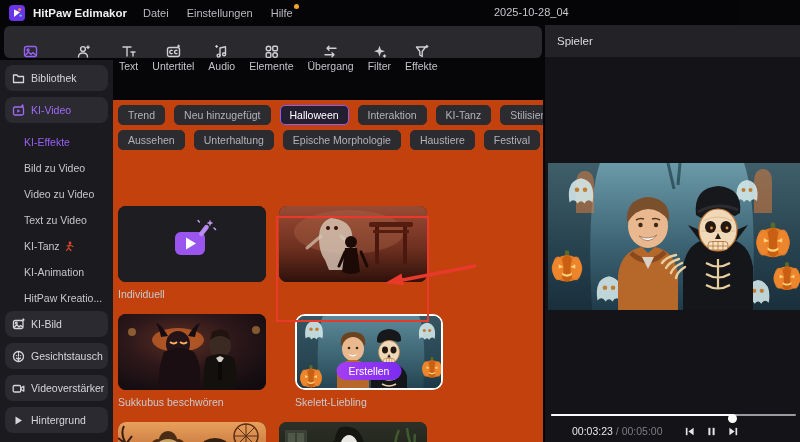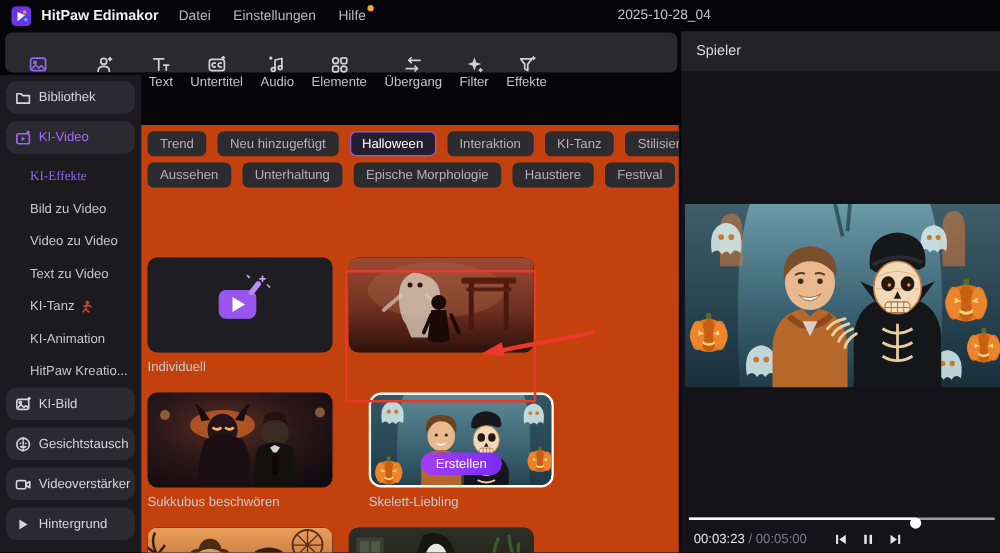--- a/index.html
+++ b/index.html
@@ -21,21 +21,21 @@
   .tab.active { color:#9760f4; }
   .tab.active svg { stroke:#9760f4; }
 
   
   .sidebar { position:absolute; top:60px; left:0; width:113px; height:382px; background:#1b1b1f; overflow:hidden; padding-top:5px; }
   .side-pill { display:flex; align-items:center; gap:6px; background:#2a2a30; border-radius:8px; height:26px; margin:0 5px 6px 5px; padding:0 7px; font-size:10.5px; color:#d6d6da; white-space:nowrap; }
   .side-pill svg { width:13px; height:13px; stroke:#d6d6da; fill:none; stroke-width:1.3; stroke-linecap:round; stroke-linejoin:round; flex:0 0 auto; }
   .side-pill.active { color:#a06af8; }
   .side-pill.active svg { stroke:#a06af8; }
   .side-sub { padding:7px 0 7px 24px; font-size:10.5px; color:#c6c6cb; white-space:nowrap; display:flex; align-items:center; gap:4px; }
-  .side-sub.active { color:#9760f4;font-family:Liberation Serif, serif; }
+  .side-sub.active { color:#9760f4; }
   .side-sub svg.mini { width:11px; height:11px; }
 
   
   .content { position:absolute; top:60px; left:113px; width:430px; height:382px; background:#c2410c; overflow:hidden;margin-top:40px; }
   .chips-row { display:flex; gap:9px; padding-left:5px; margin-top:5px; }
   .chip { background:#2b2b30; border:1px solid #2b2b30; border-radius:5px; padding:3px 9px; font-size:10.5px; color:#b2b2b8; white-space:nowrap; }
   .chip.active { background:#241e31; border:1.5px solid #8b5cf6; color:#ffffff; }
 
   .cards { position:relative; }
   .card { position:absolute; width:148px; }
@@ -55,21 +55,21 @@
 
   
   .player { position:absolute; top:25px; left:545px; width:255px; height:417px; background:#131318; }
   .player-header { height:26px; background:#222227; display:flex; align-items:center; padding:16px 12px; font-size:11.5px; color:#dcdcde; }
   .player-video { position:absolute; top:138px; left:3px; width:252px; height:147px; background:#000; }
   .player-video svg { display:block; }
   .progress-row { position:absolute; left:6px; right:4px; bottom:22px; height:10px; }
   .progress-track { position:absolute; top:4px; left:0; right:0; height:2px; background:#9a9aa0; border-radius:1px; }
   .progress-fill { position:absolute; top:0; left:0; height:2px; background:#fbfbfd; border-radius:1px; }
   .progress-knob { position:absolute; top:-0.5px; width:9px; height:9px; margin-left:-4px; border-radius:50%; background:#ffffff; }
-  .controls-row { position:absolute; left:10px; bottom:3px; height:16px; display:flex; align-items:center; }
+  .controls-row { position:absolute; left:27px; bottom:3px; height:16px; display:flex; align-items:center; }
   .time { font-size:10.5px; color:#e6e6ea; white-space:pre; }
   .time .total { color:#7c7c84; }
   .pbtn { margin-left:0; padding:0; background:none; border:none; width:22px; height:14px; display:flex; align-items:center; justify-content:center; }
   .pbtn:first-of-type { margin-left:16px; }
   .pbtn svg { width:11px; height:11px; }
   .pbtn svg * { fill:#e4e4e8; }
 
   
   .anno { position:absolute; inset:0; pointer-events:none; z-index:60; }
   .anno-box { position:absolute; left:276px; top:216px; width:153px; height:106px; border:2px solid #e8392b; }

